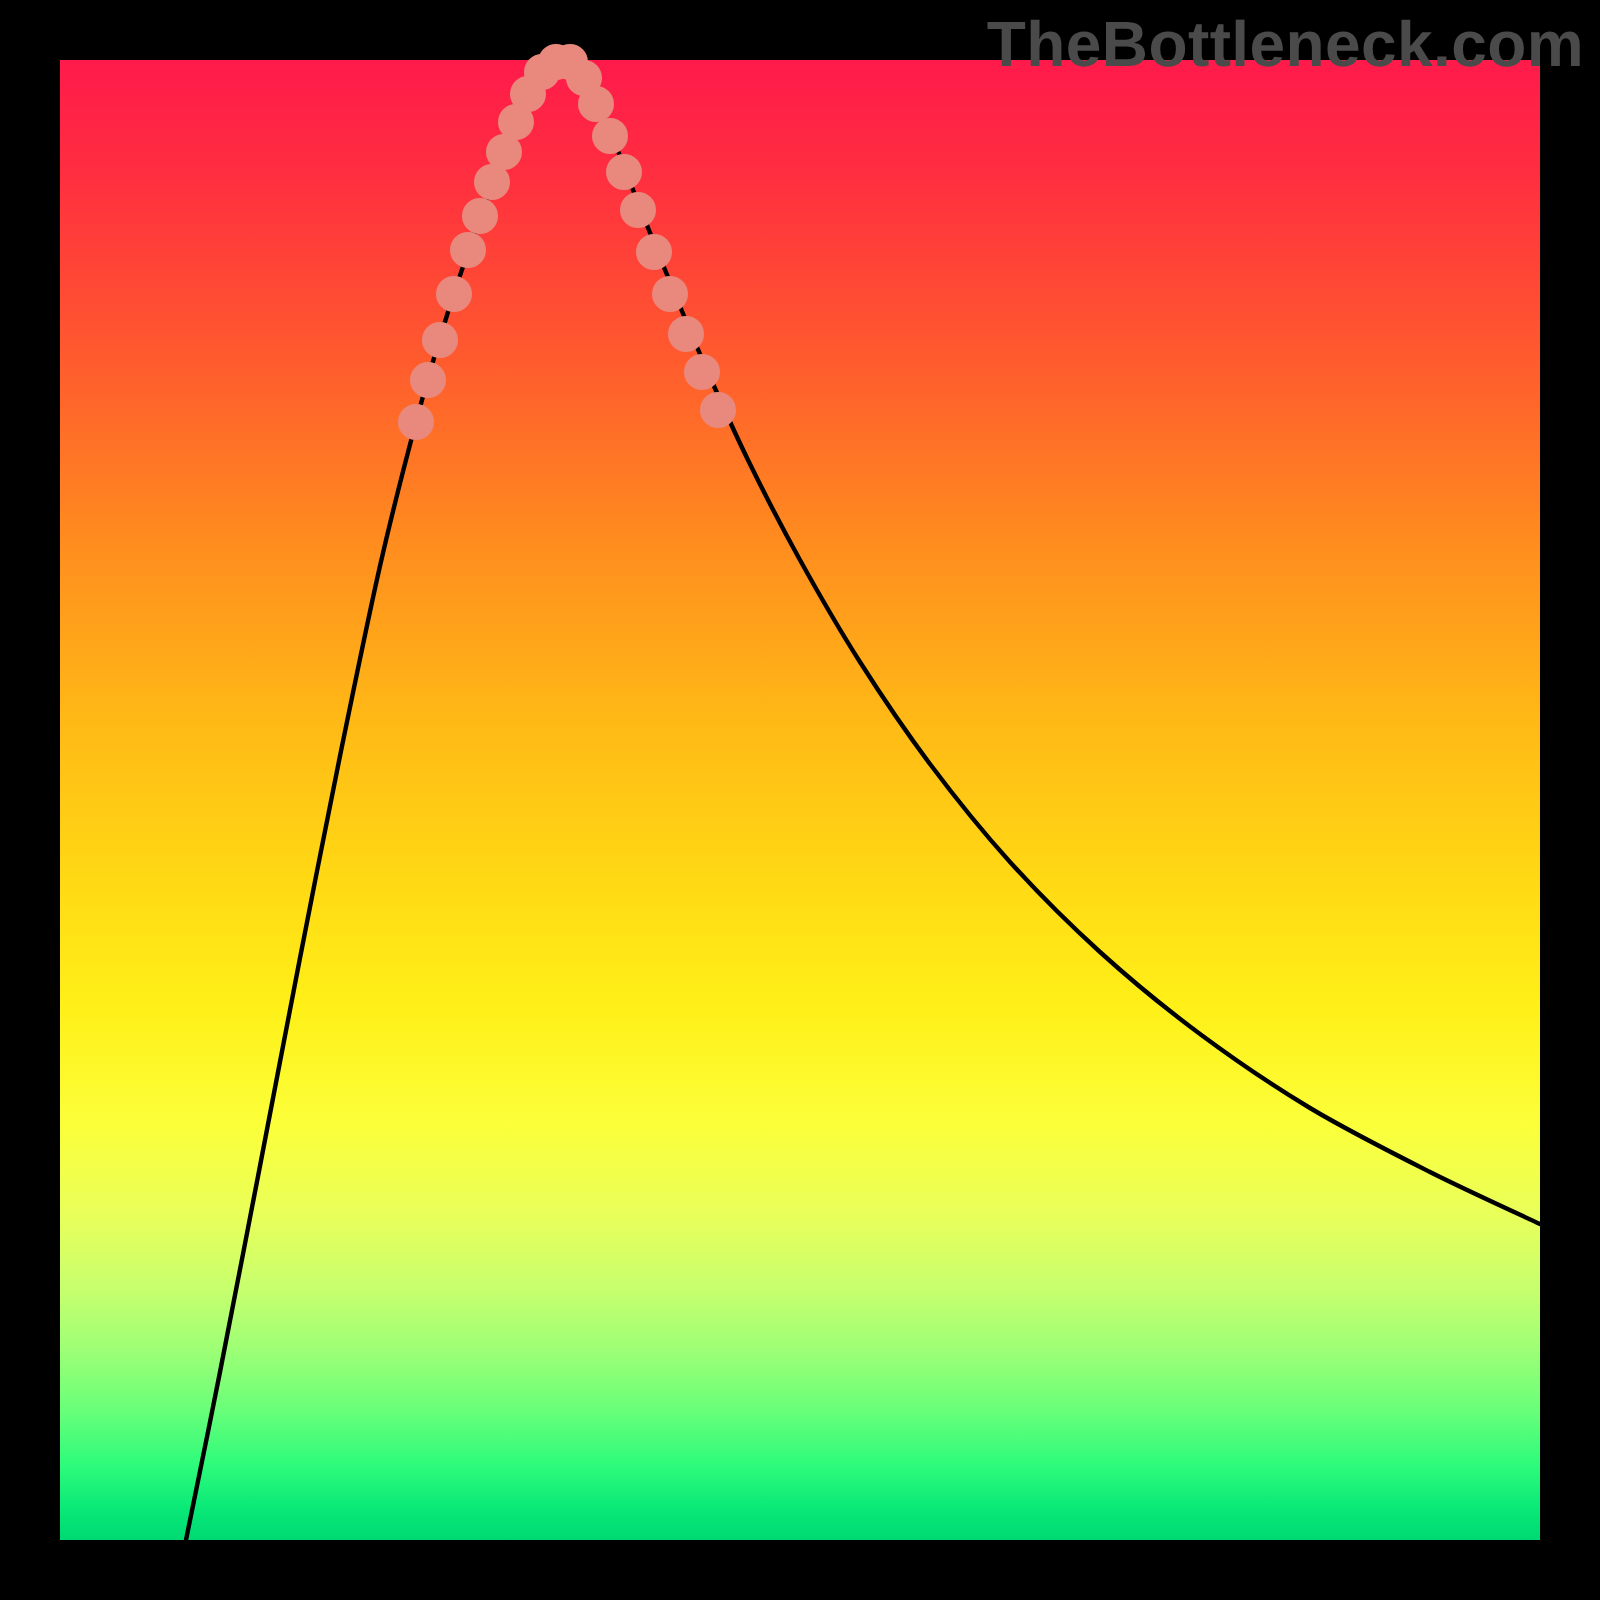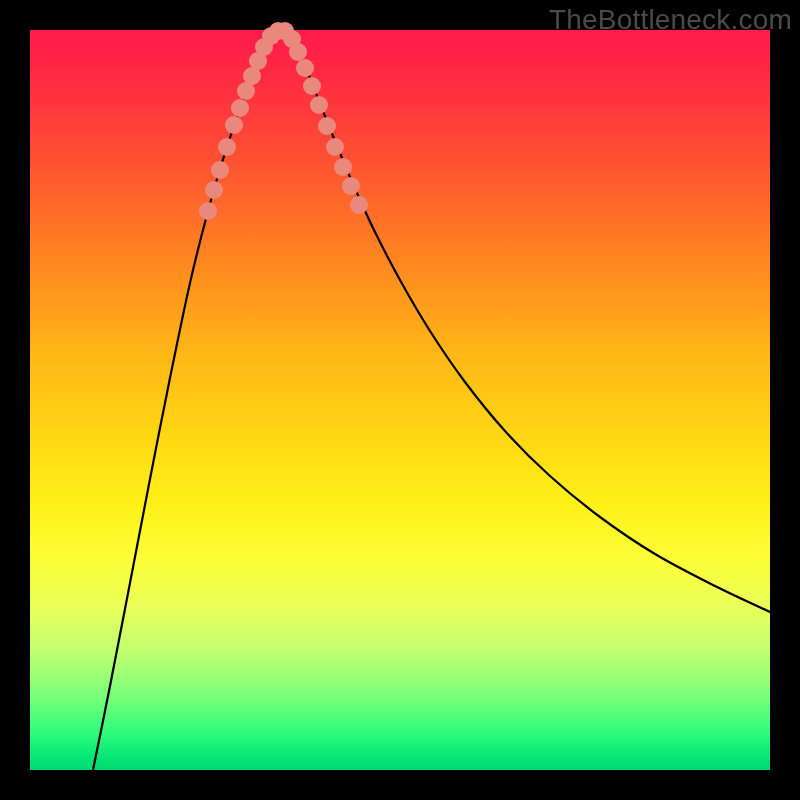--- a/index.html
+++ b/index.html
@@ -8,22 +8,22 @@
     position: relative;
     width: 800px;
     height: 800px;
     background: #000;
   }
   .watermark {
     position: absolute;
     top: 4px;
     right: 8px;
     font-family: Arial, Helvetica, sans-serif;
-    font-size: 28px;
-    font-weight: 400;
+    font-size: 32px;
+    font-weight: 700;
     color: #4a4a4a;
     letter-spacing: 0.2px;
     z-index: 10;
   }
   .plot {
     position: absolute;
     left: 30px;
     top: 30px;
     width: 740px;
     height: 740px;

